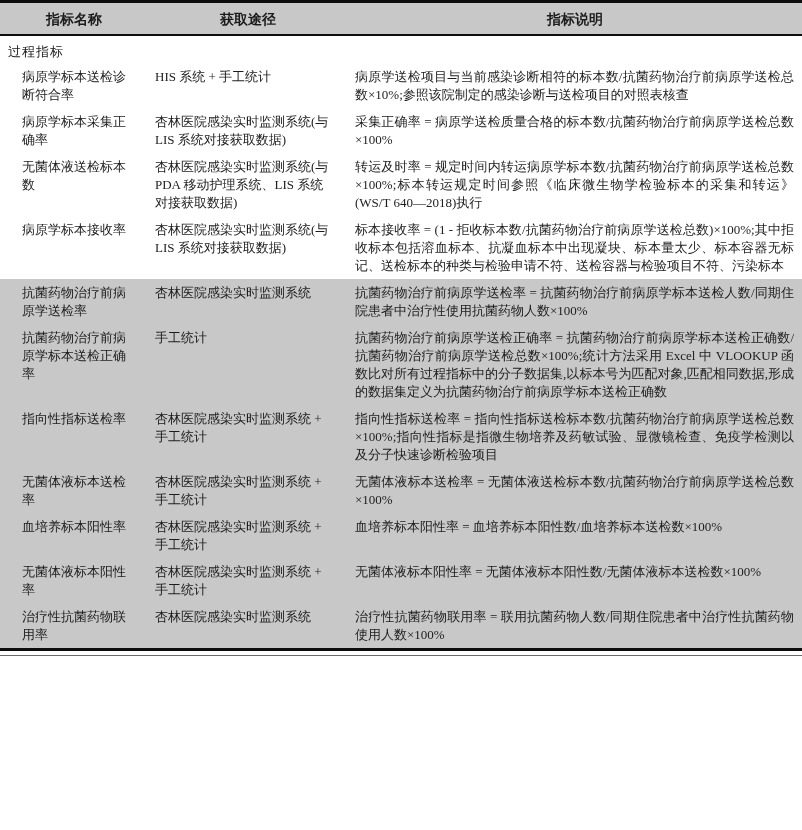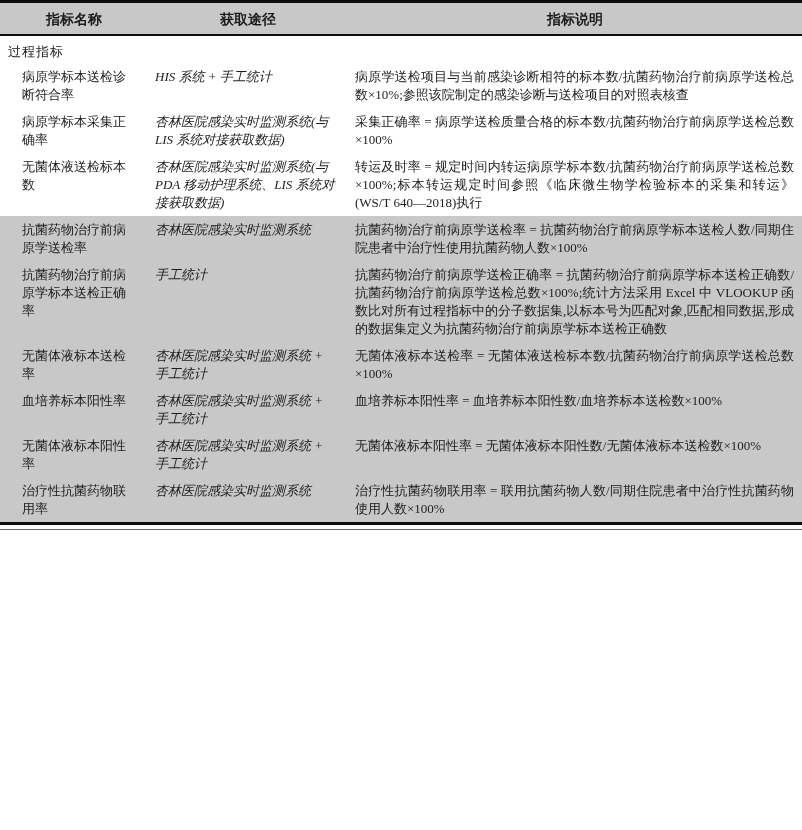--- a/index.html
+++ b/index.html
@@ -35,21 +35,21 @@
   }
   tbody td{
     vertical-align:top;
     padding:5px 6px 4px 0;
   }
   td.section-title{
     padding:7px 0 2px 8px;
     letter-spacing:1px;
   }
   td.col-name{padding-left:22px;padding-right:10px;}
-  td.col-method{padding-left:7px;padding-right:12px;font-style:italic;}
+  td.col-method{padding-left:7px;padding-right:12px;}
   td.col-desc{padding-left:7px;padding-right:8px;text-align:justify;}
   tr.shaded td{background:var(--shaded-bg);}
   .after-rule{
     width:802px;height:1px;background:#6a6a6a;margin-top:4px;
   }
 </style>
 </head>
 <body>
 
 <div class="page">
@@ -78,29 +78,39 @@
         <tr class="">
           <td class="col-name">病原学标本采集正确率</td>
           <td class="col-method">杏林医院感染实时监测系统(与 LIS 系统对接获取数据)</td>
           <td class="col-desc">采集正确率 = 病原学送检质量合格的标本数/抗菌药物治疗前病原学送检总数×100%</td>
         </tr>
         <tr class="">
           <td class="col-name">无菌体液送检标本数</td>
           <td class="col-method">杏林医院感染实时监测系统(与 PDA 移动护理系统、LIS 系统对接获取数据)</td>
           <td class="col-desc">转运及时率 = 规定时间内转运病原学标本数/抗菌药物治疗前病原学送检总数×100%;标本转运规定时间参照《临床微生物学检验标本的采集和转运》(WS/T 640—2018)执行</td>
         </tr>
+        <tr class="">
+          <td class="col-name">病原学标本接收率</td>
+          <td class="col-method">杏林医院感染实时监测系统(与 LIS 系统对接获取数据)</td>
+          <td class="col-desc">标本接收率 = (1 - 拒收标本数/抗菌药物治疗前病原学送检总数)×100%;其中拒收标本包括溶血标本、抗凝血标本中出现凝块、标本量太少、标本容器无标记、送检标本的种类与检验申请不符、送检容器与检验项目不符、污染标本</td>
+        </tr>
         <tr class="shaded">
           <td class="col-name">抗菌药物治疗前病原学送检率</td>
           <td class="col-method">杏林医院感染实时监测系统</td>
           <td class="col-desc">抗菌药物治疗前病原学送检率 = 抗菌药物治疗前病原学标本送检人数/同期住院患者中治疗性使用抗菌药物人数×100%</td>
         </tr>
         <tr class="shaded">
           <td class="col-name">抗菌药物治疗前病原学标本送检正确率</td>
           <td class="col-method">手工统计</td>
           <td class="col-desc">抗菌药物治疗前病原学送检正确率 = 抗菌药物治疗前病原学标本送检正确数/抗菌药物治疗前病原学送检总数×100%;统计方法采用 Excel 中 VLOOKUP 函数比对所有过程指标中的分子数据集,以标本号为匹配对象,匹配相同数据,形成的数据集定义为抗菌药物治疗前病原学标本送检正确数</td>
+        </tr>
+        <tr class="shaded">
+          <td class="col-name">指向性指标送检率</td>
+          <td class="col-method">杏林医院感染实时监测系统 + 手工统计</td>
+          <td class="col-desc">指向性指标送检率 = 指向性指标送检标本数/抗菌药物治疗前病原学送检总数×100%;指向性指标是指微生物培养及药敏试验、显微镜检查、免疫学检测以及分子快速诊断检验项目</td>
         </tr>
         <tr class="shaded">
           <td class="col-name">无菌体液标本送检率</td>
           <td class="col-method">杏林医院感染实时监测系统 + 手工统计</td>
           <td class="col-desc">无菌体液标本送检率 = 无菌体液送检标本数/抗菌药物治疗前病原学送检总数×100%</td>
         </tr>
         <tr class="shaded">
           <td class="col-name">血培养标本阳性率</td>
           <td class="col-method">杏林医院感染实时监测系统 + 手工统计</td>
           <td class="col-desc">血培养标本阳性率 = 血培养标本阳性数/血培养标本送检数×100%</td>

